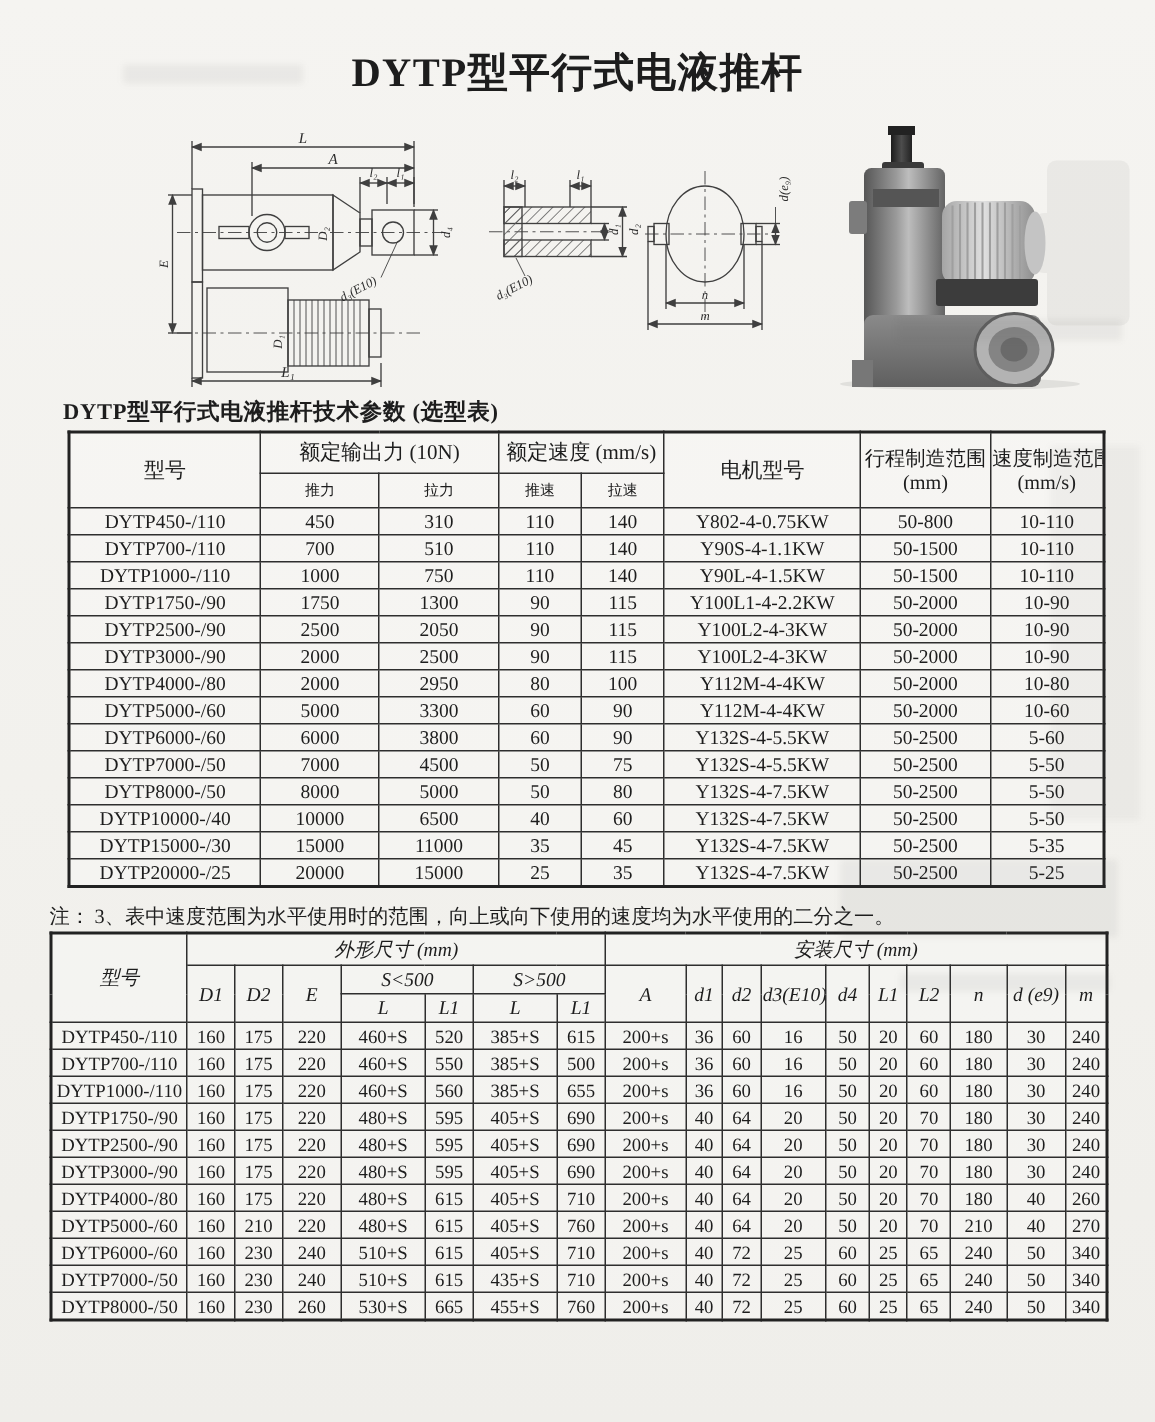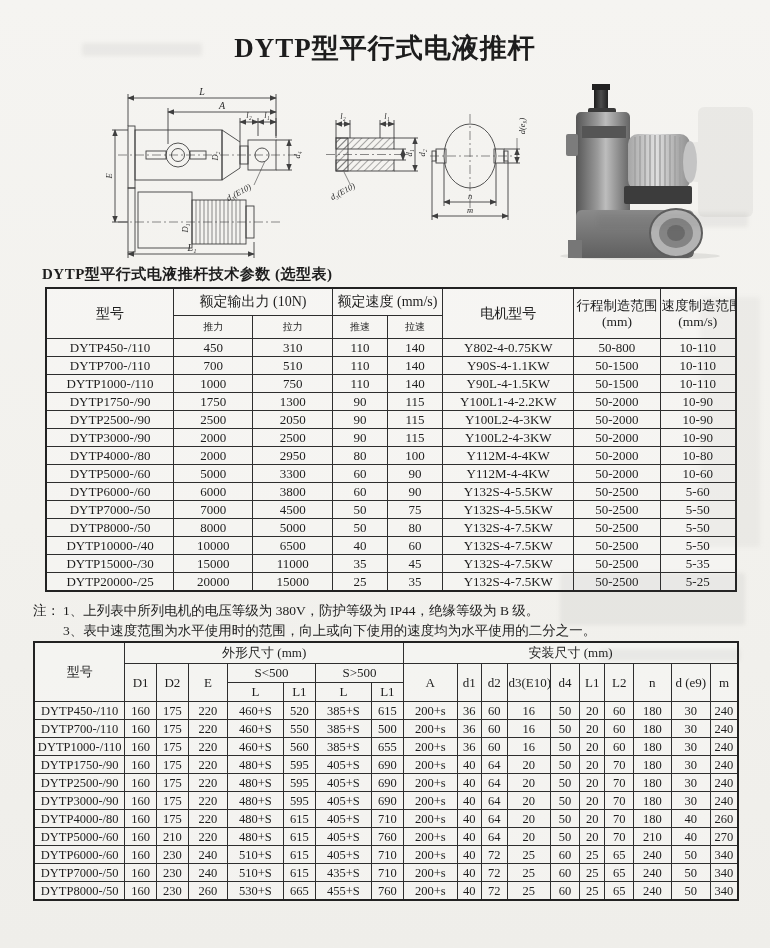--- a/index.html
+++ b/index.html
@@ -33,21 +33,21 @@
   table{border-collapse:collapse;table-layout:fixed;background:rgba(255,255,255,.25);}
   th,td{border:1px solid #2e2e2e;text-align:center;vertical-align:middle;
         padding:1px 1px;overflow:hidden;white-space:nowrap;}
   th{font-weight:normal;}
   .t1{width:692px;margin-left:45px;border:2px solid #222;font-size:13.5px;}
   .t1 thead tr:first-child th{height:24px;font-size:14px;}
   .t1 thead tr:last-child th{height:20px;font-size:10px;}
   .t1 td{height:15px;line-height:14px;font-size:13px;}
   .t1 .hdr-2line div{line-height:16px;font-size:13.5px;}
   .t2{width:706px;margin-left:33px;border:2px solid #222;font-size:12.5px;}
-  .t2 thead th{font-size:13px;}
+  .t2 thead th{font-size:13px;font-style:italic;}
   .t2 thead tr:first-child th{height:17px;}
   .t2 thead tr:nth-child(2) th{height:14px;}
   .t2 thead tr:nth-child(3) th{height:13px;}
   .t2 td{height:15px;line-height:14px;font-size:12.5px;}
 
   .notes{margin:9px 0 0 33px;width:700px;font-size:13.5px;line-height:20px;position:relative;padding-left:30px;}
   .notes-label{position:absolute;left:0;top:0;}
   .note-line{padding-left:22px;text-indent:-22px;}
 
   text{font-family:"Liberation Serif","DejaVu Serif",serif;}
@@ -449,21 +449,20 @@
           <td>35</td>
           <td>Y132S-4-7.5KW</td>
           <td>50-2500</td>
           <td>5-25</td>
         </tr>
       </tbody>
   </table>
 
   <div class="notes">
     <span class="notes-label">注：</span>
-    <div class="note-line">1、上列表中所列电机的电压等级为 380V，防护等级为 IP44，绝缘等级为 B 级。</div>
     <div class="note-line">3、表中速度范围为水平使用时的范围，向上或向下使用的速度均为水平使用的二分之一。</div>
   </div>
 
 
   <table class="t2">
     <colgroup>
       <col style="width:12.9%">
         <col style="width:4.5%">
         <col style="width:4.5%">
         <col style="width:5.6%">

